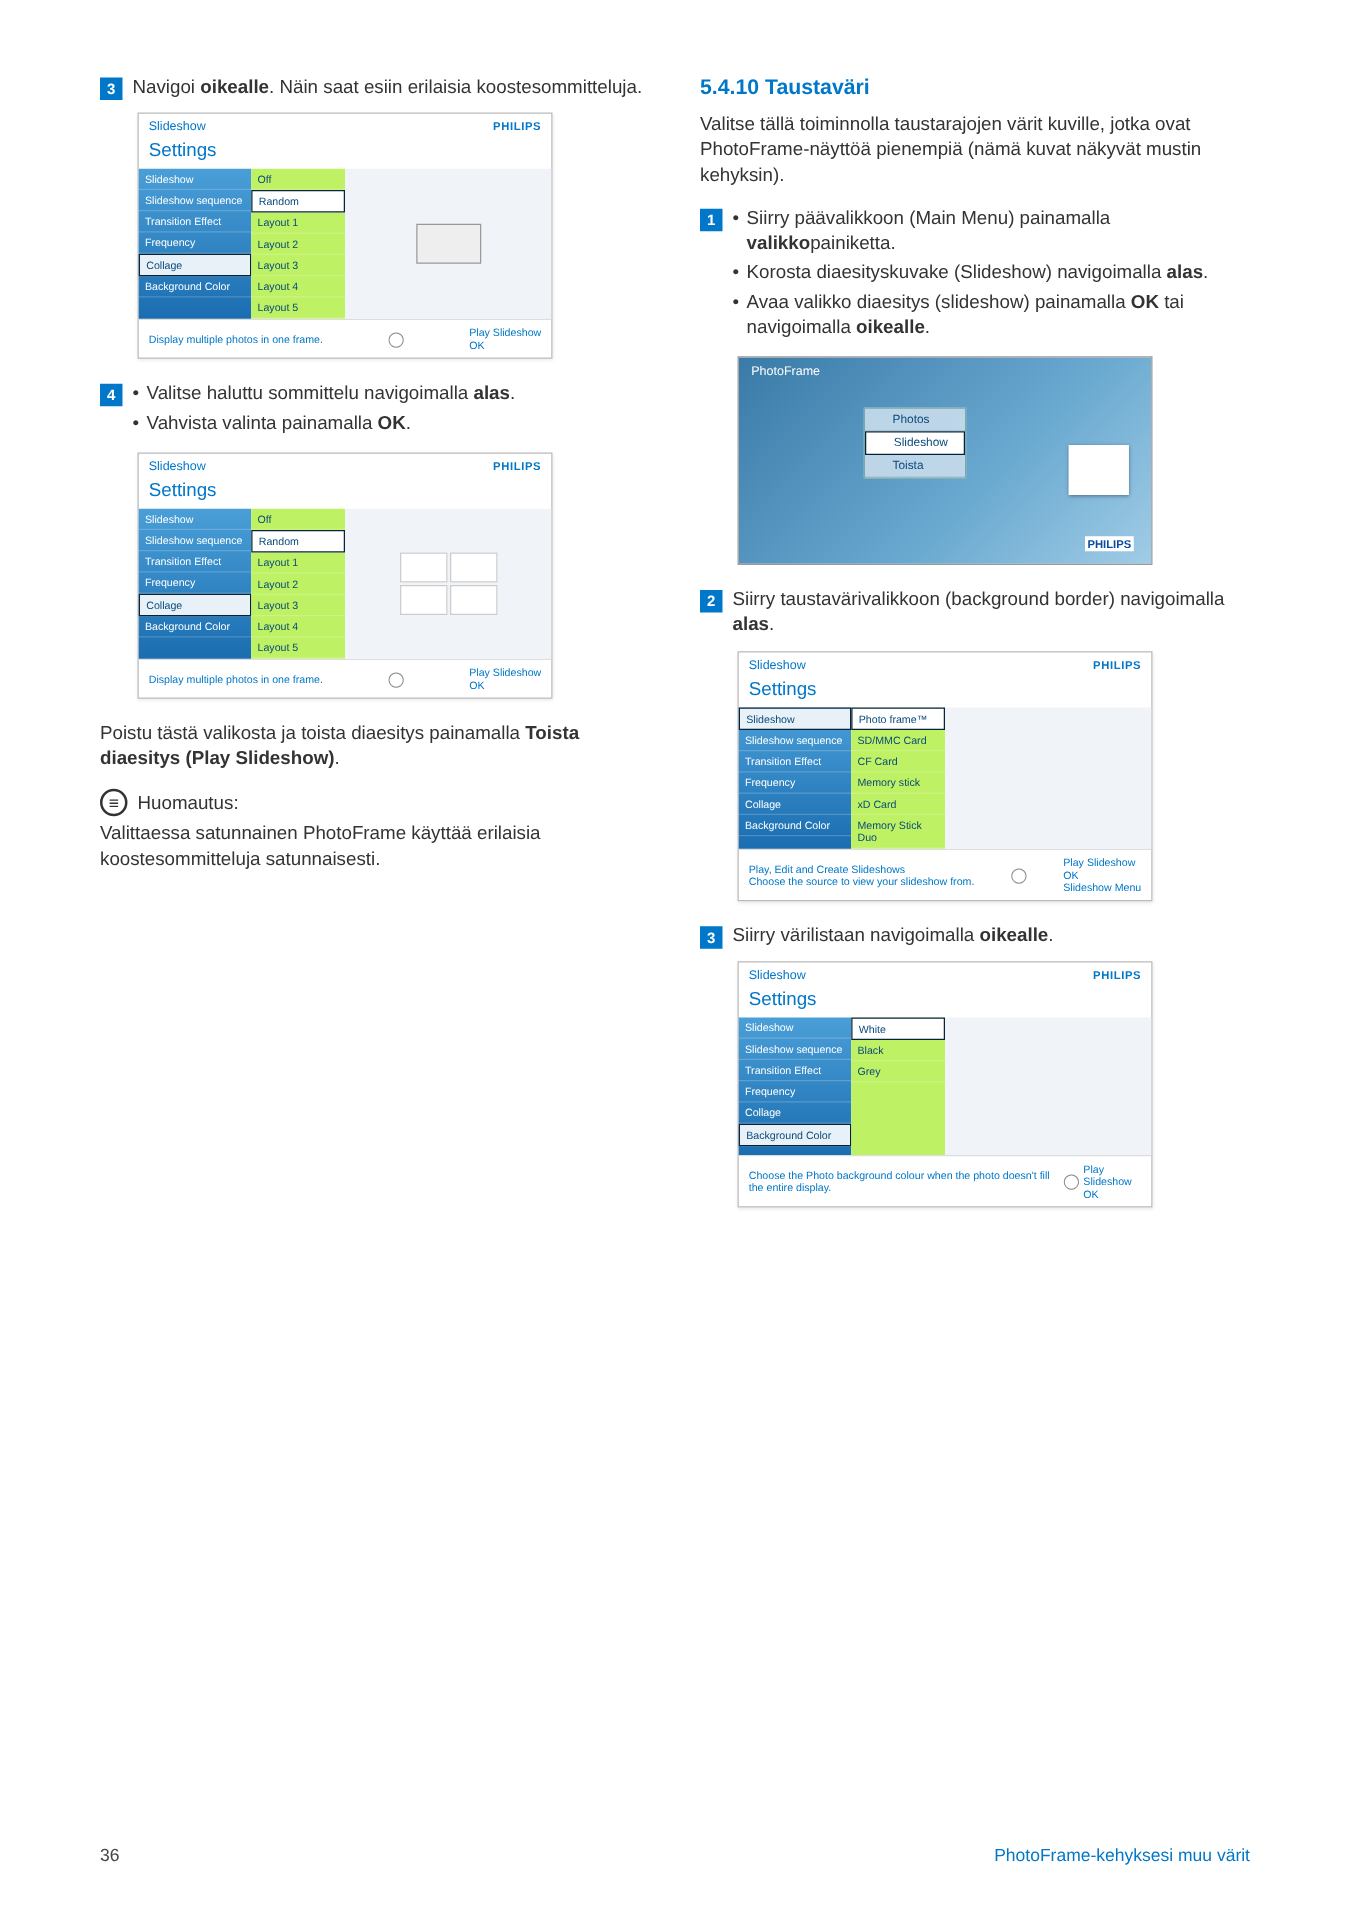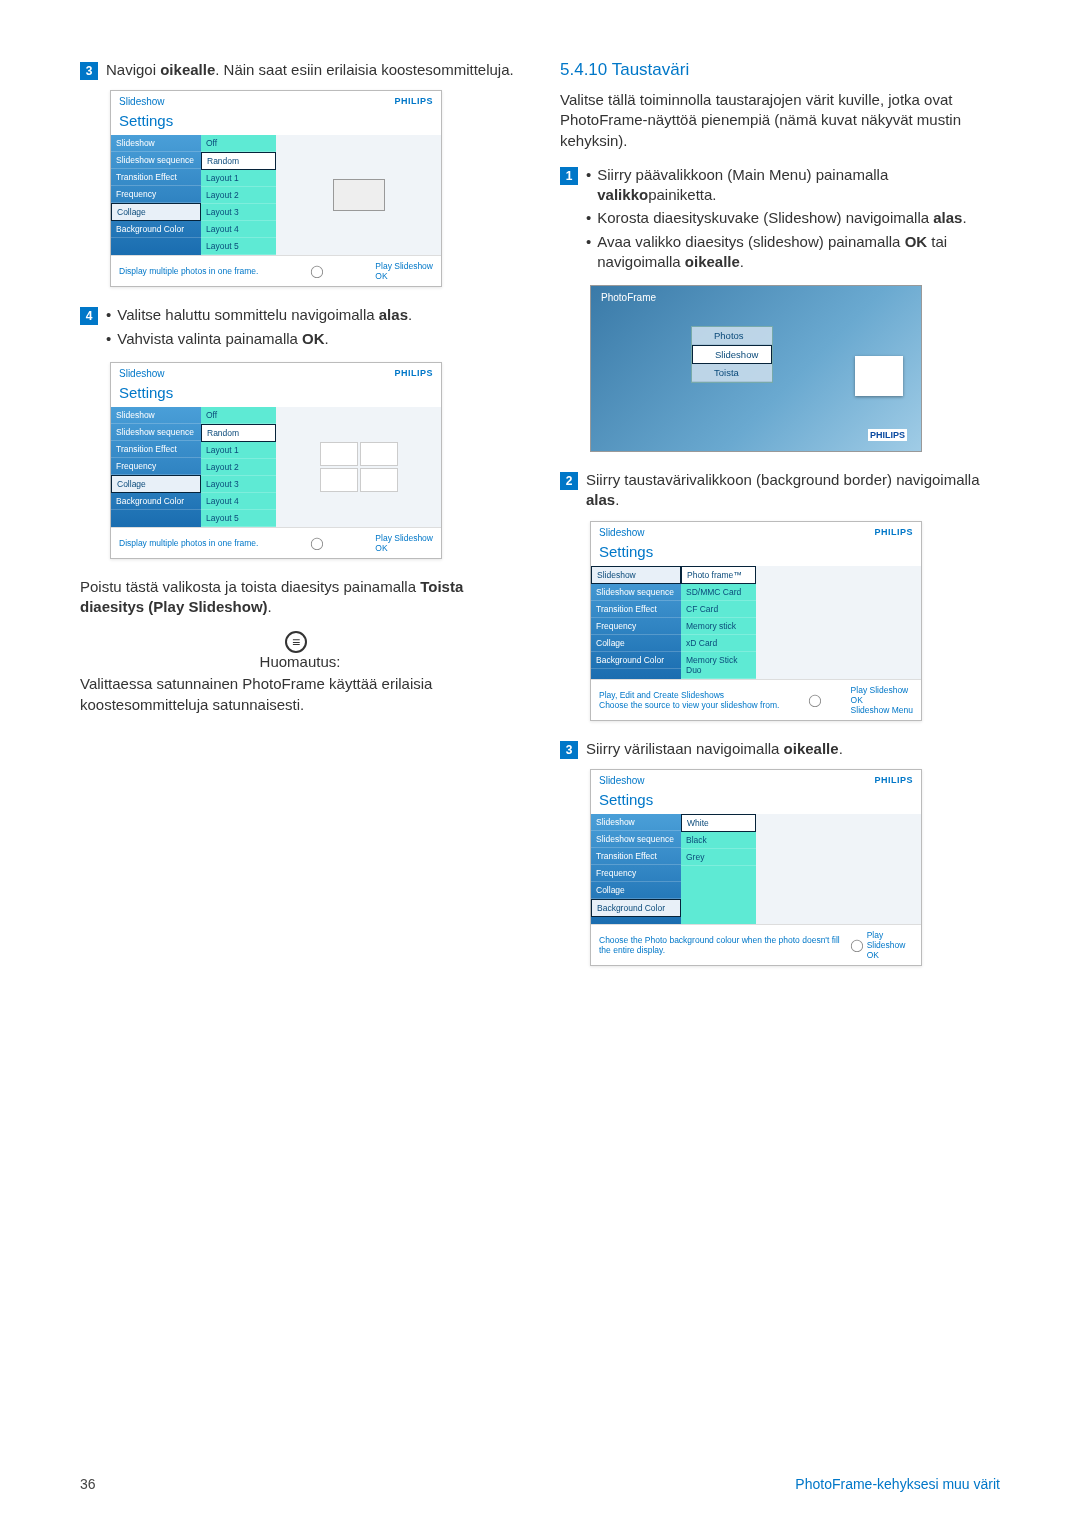--- a/index.html
+++ b/index.html
@@ -47,34 +47,33 @@
   .bullet {
     display: flex;
     margin-bottom: 3px;
   }
   .bullet::before {
     content: "•";
     margin-right: 6px;
   }
   .section-heading {
     color: #0077c8;
-    font-weight: normal;
+    font-weight: bold;
     font-size: 17px;
     margin-bottom: 10px;
   }
   .para {
     margin-bottom: 14px;
     line-height: 1.35;
   }
   .note-row {
     display: flex;
     align-items: center;
     margin-top: 14px;
     margin-bottom: 4px;
-    flex-direction: column;
   }
   .note-icon {
     width: 18px;
     height: 18px;
     border: 2px solid #333;
     border-radius: 50%;
     display: flex;
     align-items: center;
     justify-content: center;
     margin-right: 8px;
@@ -121,21 +120,21 @@
     padding: 3px 5px;
     border-bottom: 1px solid rgba(255,255,255,0.2);
   }
   .ss-menu-item.sel {
     background: #e8f0f8;
     color: #0a4a7a;
     border: 1px solid #06233a;
   }
   .ss-menu2 {
     width: 75px;
-    background: #5eead4;
+    background: #bef264;
     color: #0a4a7a;
     font-size: 8.5px;
   }
   .ss-menu2 .sel {
     background: #fff;
     color: #0a4a7a;
   }
   .ss-content {
     flex: 1;
     background: #f0f4f8;

